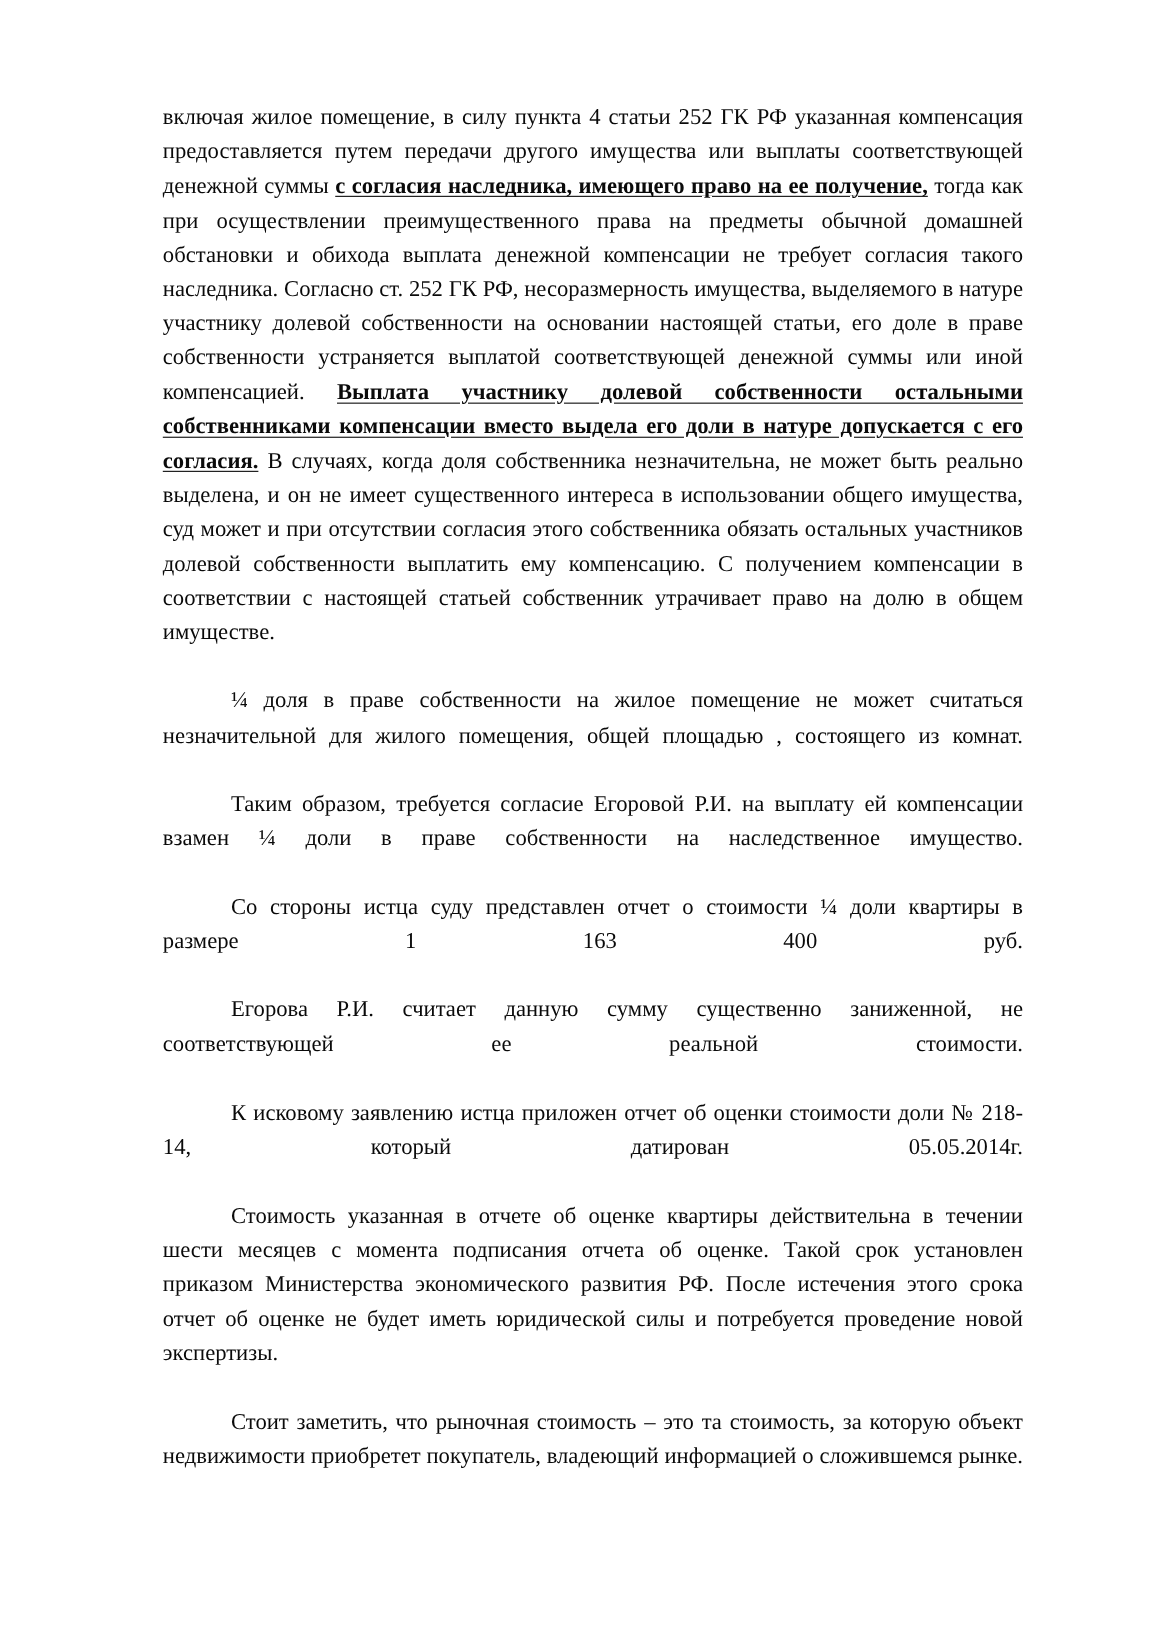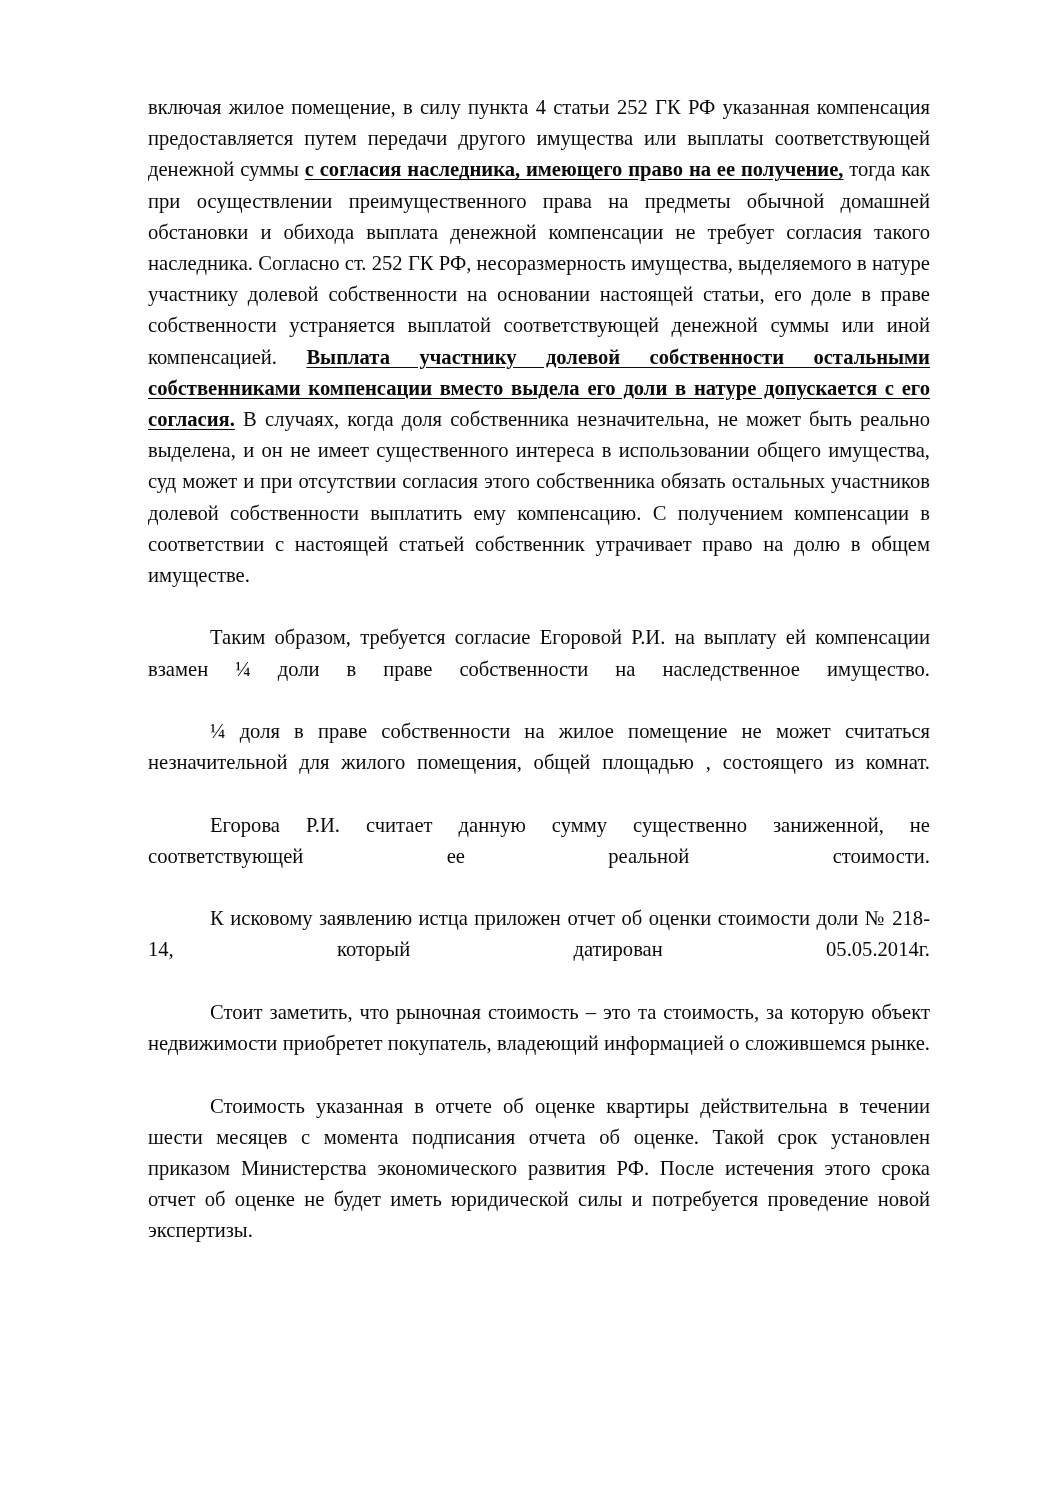--- a/index.html
+++ b/index.html
@@ -51,22 +51,23 @@
     text-decoration-thickness: from-font;
   }
 </style>
 </head>
 <body>
 
 <div class="page">
   <div class="doc-body">
 
     <p class="para" id="p1"><span>включая жилое помещение, в силу пункта 4 статьи 252 ГК РФ указанная компенсация предоставляется путем передачи другого имущества или выплаты соответствующей денежной суммы </span><span class="bu">с согласия наследника, имеющего право на ее получение,</span><span> тогда как при осуществлении преимущественного права на предметы обычной домашней обстановки и обихода выплата денежной компенсации не требует согласия такого наследника. Согласно ст. 252 ГК РФ, несоразмерность имущества, выделяемого в натуре участнику долевой собственности на основании настоящей статьи, его доле в праве собственности устраняется выплатой соответствующей денежной суммы или иной компенсацией.  </span><span class="bu">Выплата участнику долевой собственности остальными собственниками компенсации вместо выдела его доли в натуре допускается с его согласия.</span><span> В случаях, когда доля собственника незначительна, не может быть реально выделена, и он не имеет существенного интереса в использовании общего имущества, суд может и при отсутствии согласия этого собственника обязать остальных участников долевой собственности выплатить ему компенсацию.  С получением компенсации в соответствии с настоящей статьей собственник утрачивает право на долю в общем имуществе.</span></p>
+    <p class="para indent" id="p3"><span>¼ доля в праве собственности на жилое помещение не может считаться незначительной для жилого помещения, общей площадью , состоящего из комнат.</span></p>
     <p class="para indent" id="p2"><span>Таким образом, требуется согласие Егоровой Р.И. на выплату ей компенсации взамен ¼ доли в праве собственности на наследственное имущество.</span></p>
-    <p class="para indent" id="p3"><span>¼ доля в праве собственности на жилое помещение не может считаться незначительной для жилого помещения, общей площадью , состоящего из комнат.</span></p>
+    <p class="para indent" id="p5"><span>Со стороны истца суду представлен отчет о стоимости ¼ доли квартиры в размере 1 163 400 руб.</span></p>
     <p class="para indent" id="p6"><span>Егорова Р.И. считает данную сумму существенно заниженной, не соответствующей ее реальной стоимости.</span></p>
     <p class="para indent" id="p7"><span>К исковому заявлению истца приложен отчет об оценки стоимости доли № 218-14, который датирован 05.05.2014г.</span></p>
+    <p class="para indent" id="p9"><span>Стоимость указанная в отчете об оценке квартиры действительна в течении шести месяцев с момента подписания отчета об оценке. Такой срок установлен приказом Министерства экономического развития РФ.  После истечения этого срока отчет об оценке не будет иметь юридической силы и потребуется проведение новой экспертизы.</span></p>
     <p class="para indent" id="p8"><span>Стоит заметить, что рыночная стоимость – это та стоимость, за которую объект недвижимости приобретет покупатель, владеющий информацией о сложившемся рынке.</span></p>
-    <p class="para indent" id="p9"><span>Стоимость указанная в отчете об оценке квартиры действительна в течении шести месяцев с момента подписания отчета об оценке. Такой срок установлен приказом Министерства экономического развития РФ.  После истечения этого срока отчет об оценке не будет иметь юридической силы и потребуется проведение новой экспертизы.</span></p>
     <p class="para indent" id="p10"></p>
 
   </div>
 </div>
 
 </body></html>

